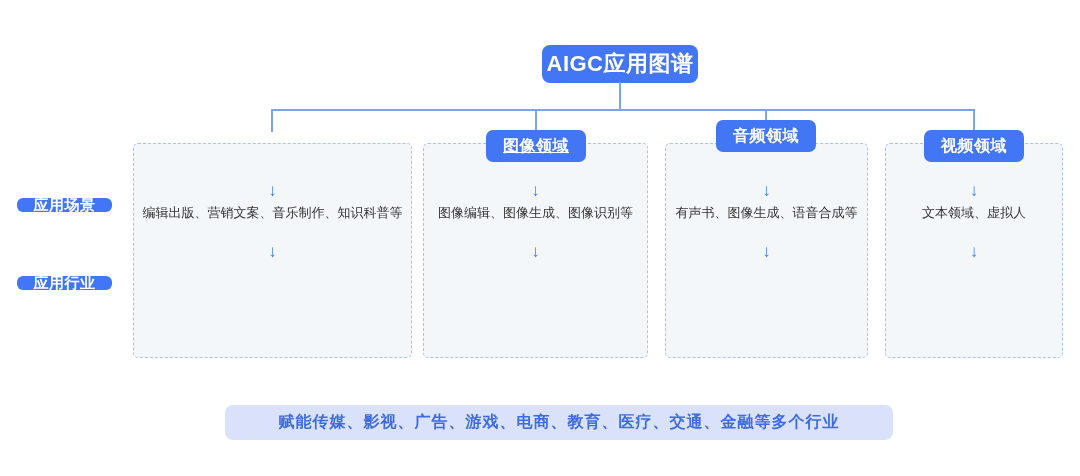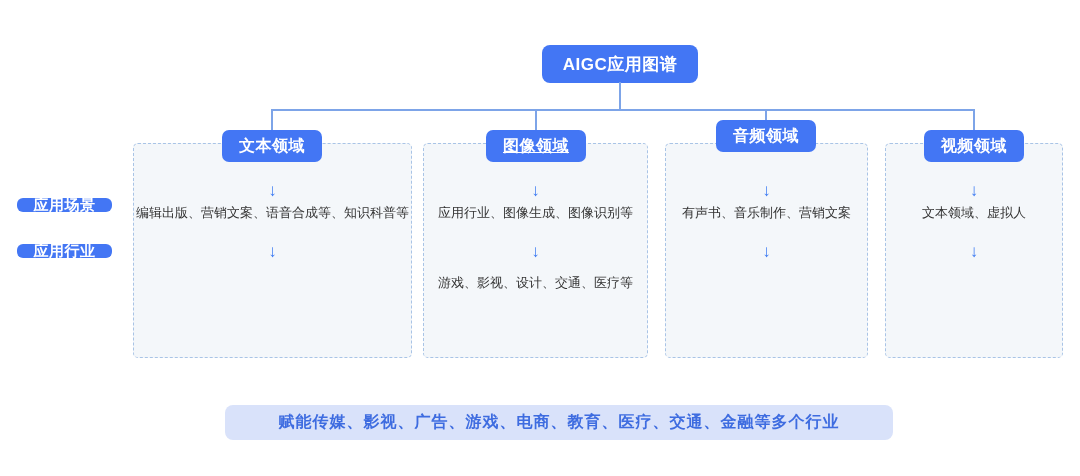--- a/index.html
+++ b/index.html
@@ -9,30 +9,30 @@
     width: 1080px; height: 476px; position: relative; overflow: hidden;
   }
   .stage { position: absolute; left: 0; top: 0; width: 1080px; height: 476px; background: #ffffff; }
 
   
   .blue-box {
     position: absolute; background: #4376f4; color: #ffffff;
     display: flex; align-items: center; justify-content: center;
     border-radius: 8px; font-weight: bold; letter-spacing: 0.5px;
   }
-  .title-box { left: 542px; top: 45px; width: 156px; height: 38px; font-size: 17px; text-align: center; }
+  .title-box { left: 542px; top: 45px; width: 156px; height: 38px; font-size: 22px; text-align: center; }
   .branch-header { width: 100px; height: 32px; font-size: 16px; border-radius: 7px; z-index: 3; }
   .bh-0 { left: 222px; top: 130px; }
   .bh-1 { left: 486px; top: 130px; text-decoration: underline; }
   .bh-2 { left: 716px; top: 120px; text-align: center; }
   .bh-3 { left: 924px; top: 130px; }
 
   .row-label { width: 95px; height: 14px; font-size: 15px; border-radius: 6px; font-weight: bold; }
   .rl-scenario { left: 17px; top: 198px; }
-  .rl-industry { left: 17px; top: 244px; }
+  .rl-industry { left: 17px; top: 276px; }
 
   
   .line { position: absolute; background: #7da4e8; z-index: 1; }
   .line-title-stub { left: 619px; top: 82px; width: 2px; height: 28px; }
   .line-horizontal { left: 271px; top: 109px; width: 704px; height: 2px; }
   .line-drop { top: 109px; width: 2px; height: 23px; }
   .ld-0 { left: 271px; } .ld-1 { left: 535px; } .ld-2 { left: 765px; } .ld-3 { left: 973px; }
 
   
   .panel {
@@ -73,44 +73,42 @@
 
   <div class="blue-box title-box">AIGC应用图谱</div>
 
   <div class="line line-title-stub"></div>
   <div class="line line-horizontal"></div>
   <div class="line line-drop ld-0"></div>
   <div class="line line-drop ld-1"></div>
   <div class="line line-drop ld-2"></div>
   <div class="line line-drop ld-3"></div>
 
-  <div class="blue-box branch-header bh-0">文本领域</div>
   <div class="blue-box branch-header bh-1">图像领域</div>
   <div class="blue-box branch-header bh-2">音频领域</div>
   <div class="blue-box branch-header bh-3">视频领域</div>
 
   <div class="blue-box row-label rl-scenario">应用场景</div>
   <div class="blue-box row-label rl-industry">应用行业</div>
 
   <div class="panel panel-0">
     <div class="prow arrow arrow-1">↓</div>
-    <div class="prow scenario-text">编辑出版、营销文案、语音合成等、知识科普等</div>
+    <div class="prow scenario-text">编辑出版、营销文案、音乐制作、知识科普等</div>
     <div class="prow arrow arrow-2">↓</div>
   </div>
 
   <div class="panel panel-1">
     <div class="prow arrow arrow-1">↓</div>
-    <div class="prow scenario-text">应用行业、图像生成、图像识别等</div>
+    <div class="prow scenario-text">图像编辑、图像生成、图像识别等</div>
     <div class="prow arrow arrow-2">↓</div>
-    <div class="prow industry-text">游戏、影视、设计、交通、医疗等</div>
   </div>
 
   <div class="panel panel-2">
     <div class="prow arrow arrow-1">↓</div>
-    <div class="prow scenario-text">有声书、音乐制作、营销文案</div>
+    <div class="prow scenario-text">有声书、图像生成、语音合成等</div>
     <div class="prow arrow arrow-2">↓</div>
   </div>
 
   <div class="panel panel-3">
     <div class="prow arrow arrow-1">↓</div>
     <div class="prow scenario-text">文本领域、虚拟人</div>
     <div class="prow arrow arrow-2">↓</div>
   </div>
 
   <div class="banner">赋能传媒、影视、广告、游戏、电商、教育、医疗、交通、金融等多个行业</div>

